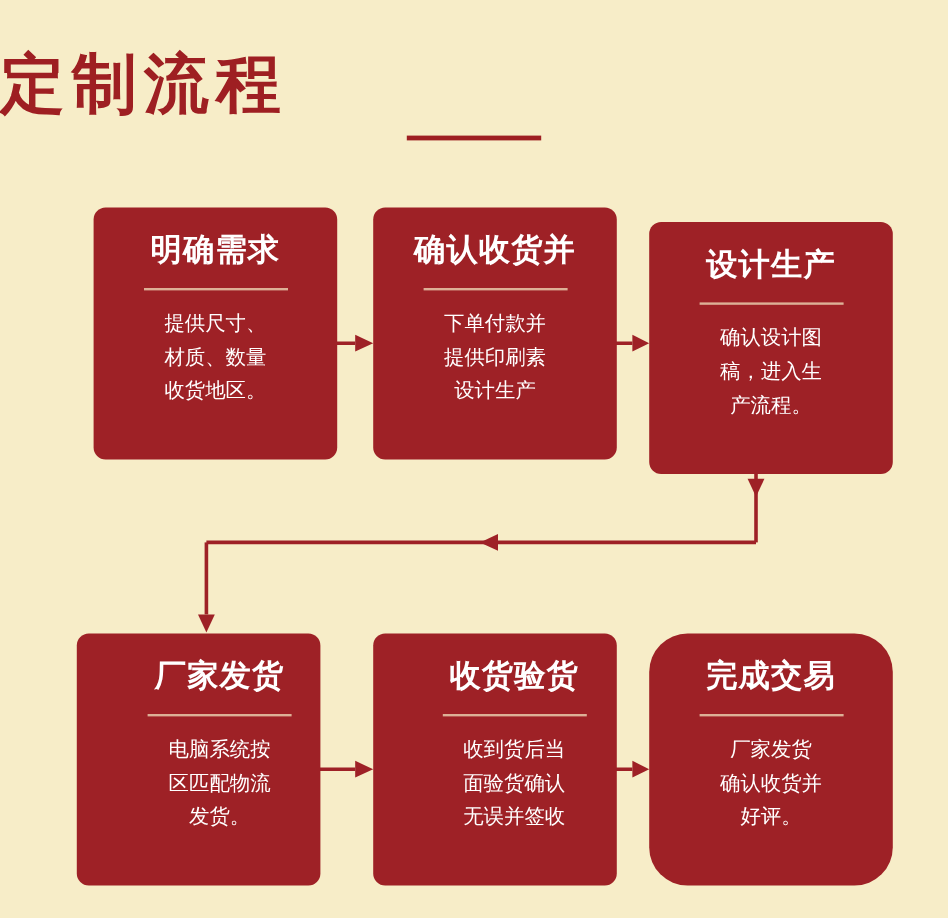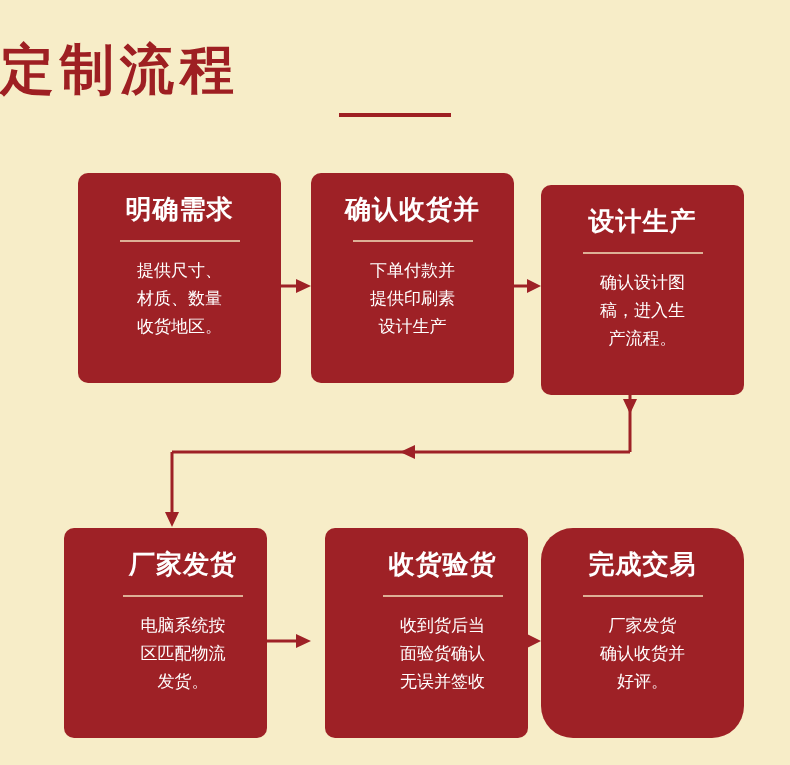--- a/index.html
+++ b/index.html
@@ -76,21 +76,21 @@
     color: #ffffff;
     font-family: "DejaVu Sans", "Liberation Sans", sans-serif;
     white-space: pre-line;
   }
 
   
   #card-0 { left: 78px;  top: 173px; }
   #card-1 { left: 311px; top: 173px; }
   #card-2 { left: 541px; top: 173px; margin-top: 12px; }
   #card-3 { left: 64px;  top: 528px; padding-left: 47px; }
-  #card-4 { left: 325px; top: 528px; padding-left: 44px; }
+  #card-4 { left: 311px; top: 528px; padding-left: 44px; }
   #card-5 { left: 541px; top: 528px; border-radius: 32px; }
 
   
   .conn {
     position: absolute;
     left: 0;
     top: 0;
     width: 790px;
     height: 765px;
     pointer-events: none;

